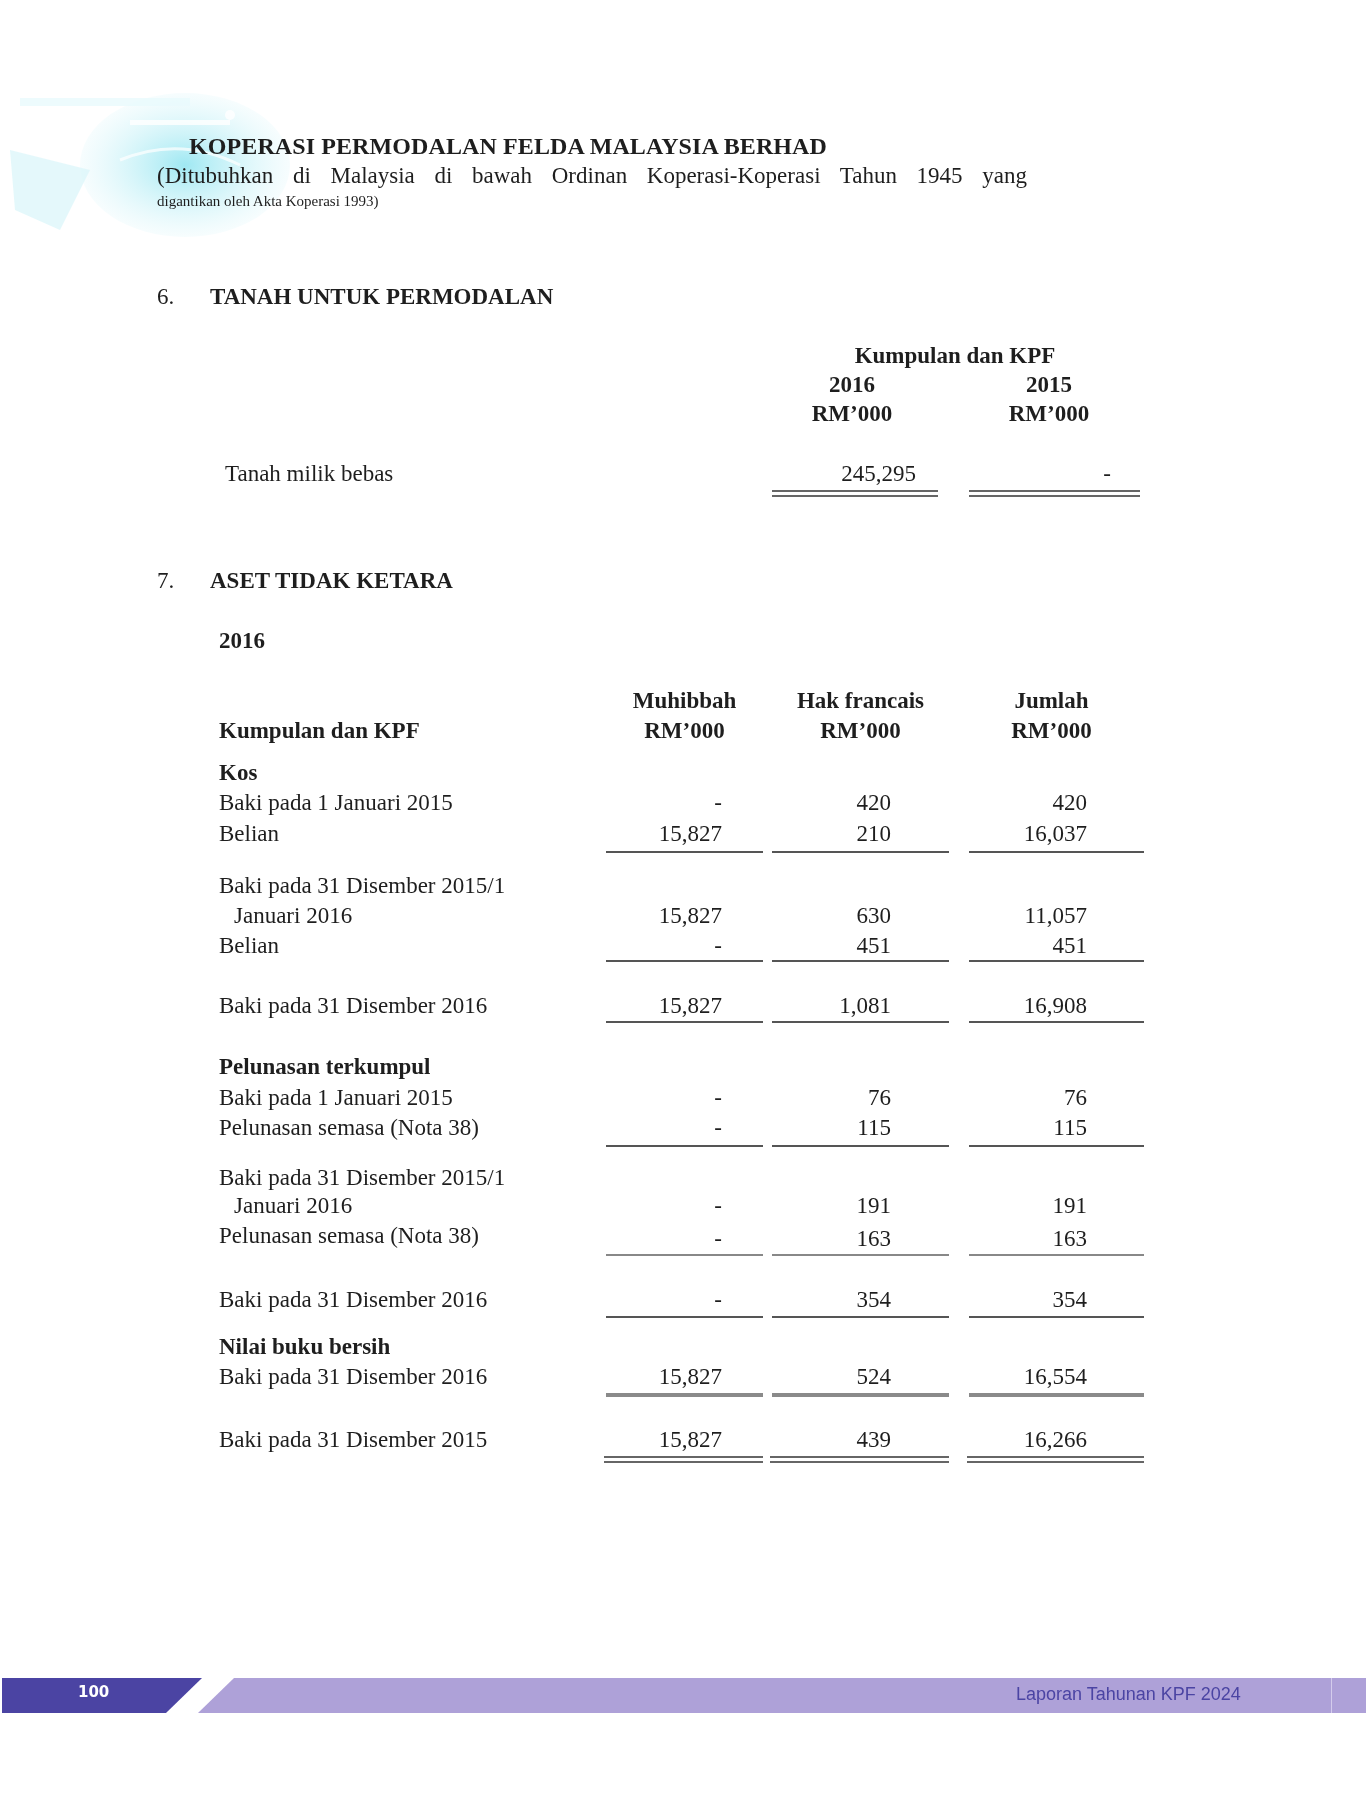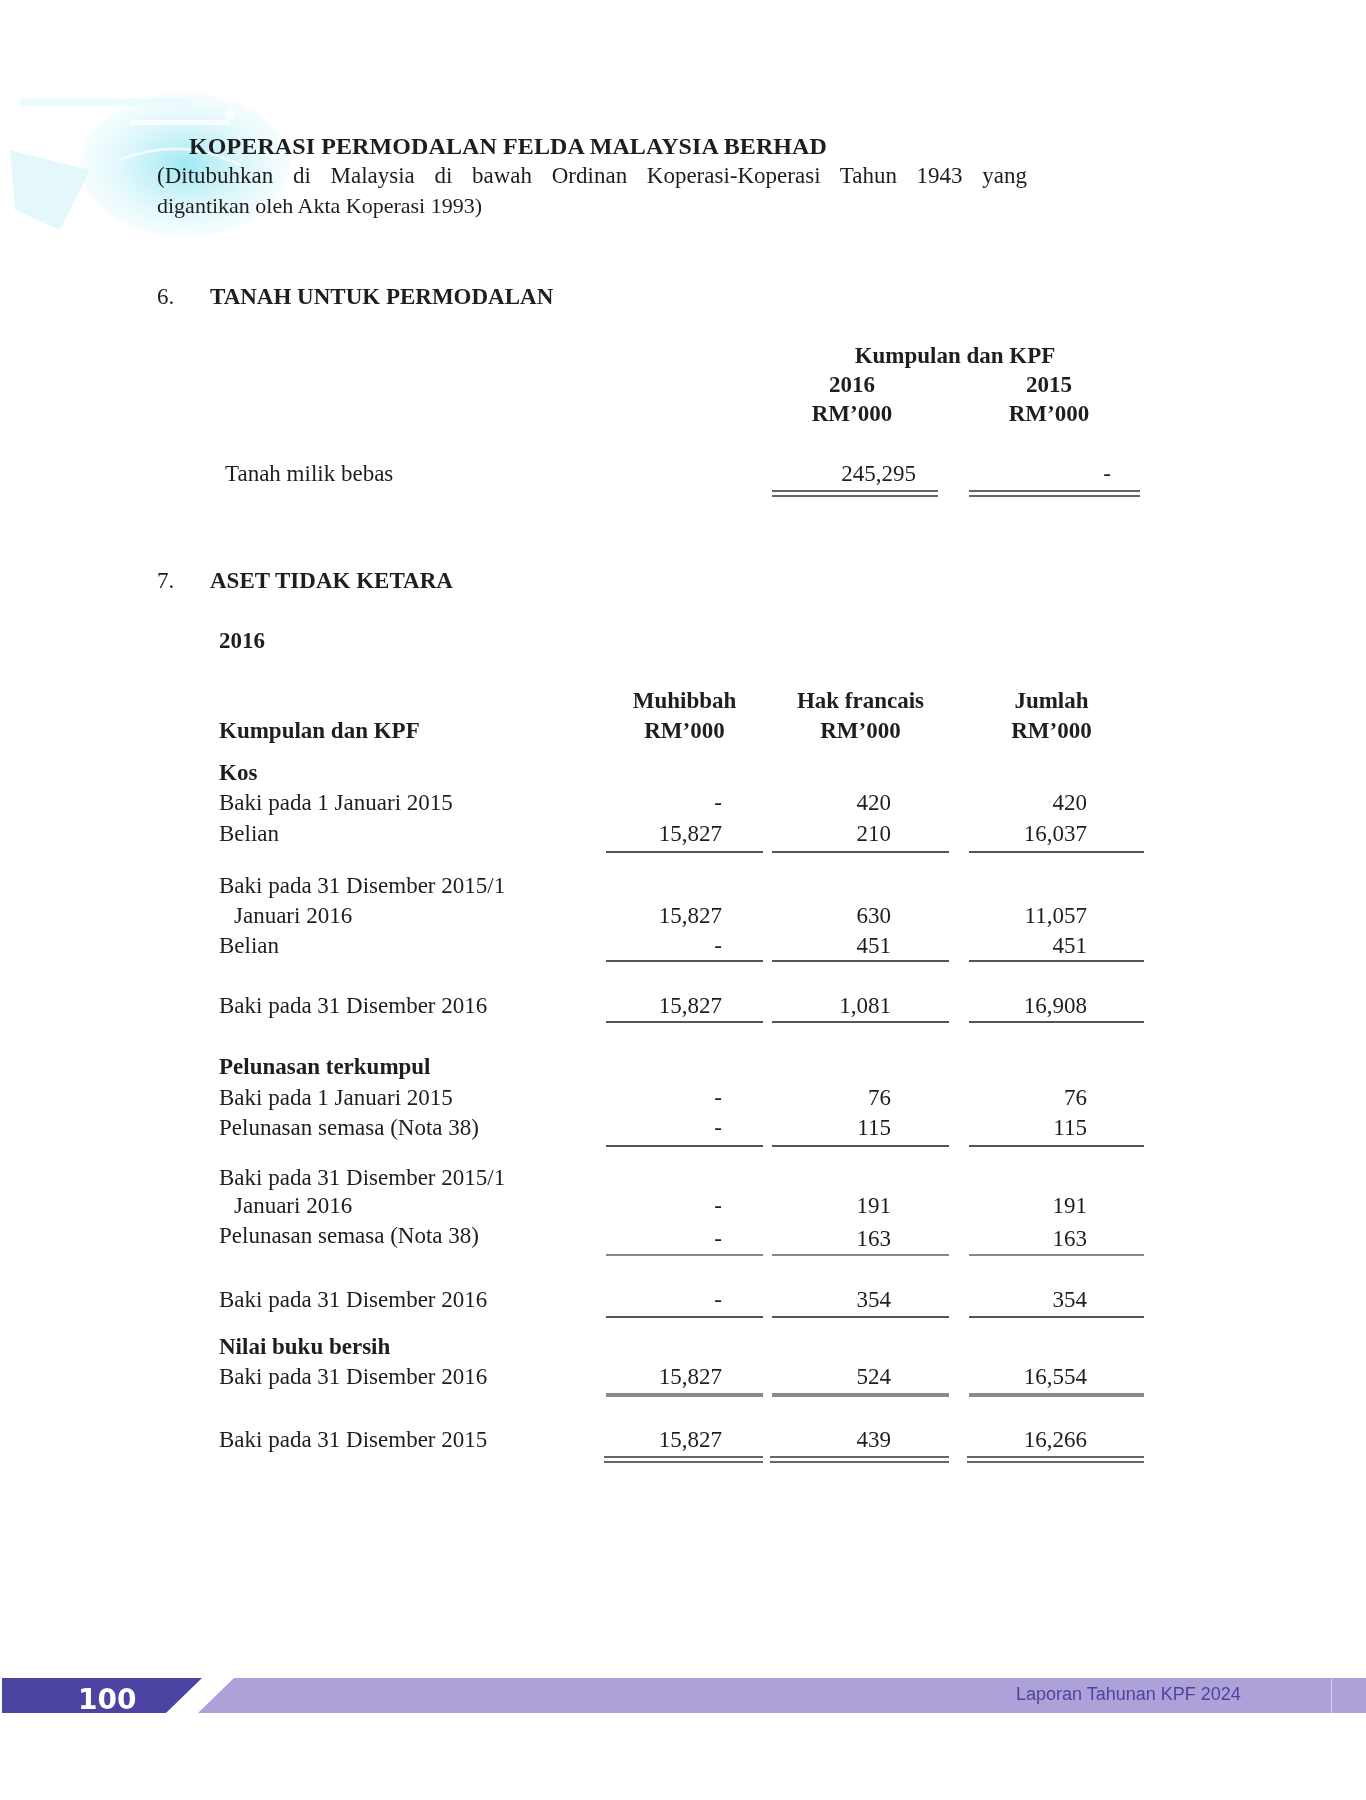--- a/index.html
+++ b/index.html
@@ -8,35 +8,35 @@
     background: #ffffff; color: #1e1e1e;
     font-family: "Liberation Serif", "DejaVu Serif", serif;
   }
   .wm {
     position: absolute; left: 0; top: 40px; width: 300px; height: 220px;
     pointer-events: none;
   }
   .abs { position: absolute; white-space: nowrap; }
   .org-title { left: 157px; top: 133px; font-size: 24px; font-weight: bold; letter-spacing: 0.1px; margin-left: 32px; }
   .org-sub1 { left: 157px; top: 163px; font-size: 23px; width: 870px; text-align: justify; text-align-last: justify; }
-  .org-sub2 { left: 157px; top: 193px; font-size: 22px; }
+  .org-sub2 { left: 157px; top: 193px; font-size: 15px; }
   .sec-num { font-size: 23px; }
   .sec-title { font-size: 23px; font-weight: bold; }
   .hdr { font-size: 23px; font-weight: bold; text-align: center; }
   .lbl { font-size: 23px; }
   .lbl-b { font-size: 23px; font-weight: bold; }
   .num { font-size: 23px; text-align: right; }
   .ul { position: absolute; height: 0; border-top: 2px solid #555; }
   .ul-d { position: absolute; height: 3px; border-top: 2px solid #666; border-bottom: 2px solid #666; }
   .ul-thick { position: absolute; height: 0; border-top: 4px solid #8a8a8a; }
   .footer-dark {
     position: absolute; left: 2px; top: 1678px; width: 200px; height: 35px;
     background: #4b44a3; clip-path: polygon(0 0, 100% 0, 82% 100%, 0 100%);
   }
-  .footer-num { position: absolute; left: 78px; top: 1683px; color: #ffffff; font-family: "DejaVu Sans", sans-serif; font-weight: bold; font-size: 28px; }
+  .footer-num { position: absolute; left: 78px; top: 1683px; color: #ffffff; font-family: "DejaVu Sans", sans-serif; font-weight: bold; font-size: 15px; }
   .footer-light {
     position: absolute; left: 198px; top: 1678px; width: 1168px; height: 35px;
     background: #aea1d8; clip-path: polygon(36px 0, 100% 0, 100% 100%, 0 100%);
   }
   .footer-sep { position: absolute; left: 1331px; top: 1678px; width: 1px; height: 35px; background: #d4ccec; }
   .footer-text { position: absolute; left: 1016px; top: 1684px; color: #4b44a3; font-family: "Liberation Sans", sans-serif; font-size: 18px; }
 </style>
 </head>
 <body>
 
@@ -49,21 +49,21 @@
   </defs>
   <ellipse cx="185" cy="125" rx="105" ry="72" fill="url(#g1)"></ellipse>
   <rect x="20" y="58" width="170" height="8" fill="#e8fafd" opacity="0.8"></rect>
   <rect x="130" y="80" width="100" height="5" fill="#ffffff" opacity="0.8"></rect>
   <circle cx="230" cy="75" r="5" fill="#ffffff" opacity="0.8"></circle>
   <path d="M10 110 L90 130 L60 190 L15 170 Z" fill="#d8f5fa" opacity="0.7"></path>
   <path d="M120 120 Q180 95 240 125" stroke="#ffffff" stroke-width="3" fill="none" opacity="0.7"></path>
 </svg>
 
 <div class="abs org-title">KOPERASI PERMODALAN FELDA MALAYSIA BERHAD</div>
-<div class="abs org-sub1">(Ditubuhkan di Malaysia di bawah Ordinan Koperasi-Koperasi Tahun 1943 yang</div>
+<div class="abs org-sub1">(Ditubuhkan di Malaysia di bawah Ordinan Koperasi-Koperasi Tahun 1945 yang</div>
 <div class="abs org-sub2">digantikan oleh Akta Koperasi 1993)</div>
 
 <div class="abs sec-num" style="left:157px; top:284px;">6.</div>
 <div class="abs sec-title" style="left:210px; top:284px;">TANAH UNTUK PERMODALAN</div>
 
 <div class="abs hdr" style="left:790px; top:343px; width:330px;">Kumpulan dan KPF</div>
 <div class="abs hdr" style="left:772px; top:372px; width:160px;">2016</div>
 <div class="abs hdr" style="left:969px; top:372px; width:160px;">2015</div>
 <div class="abs hdr" style="left:772px; top:401px; width:160px;">RM’000</div>
 <div class="abs hdr" style="left:969px; top:401px; width:160px;">RM’000</div>

